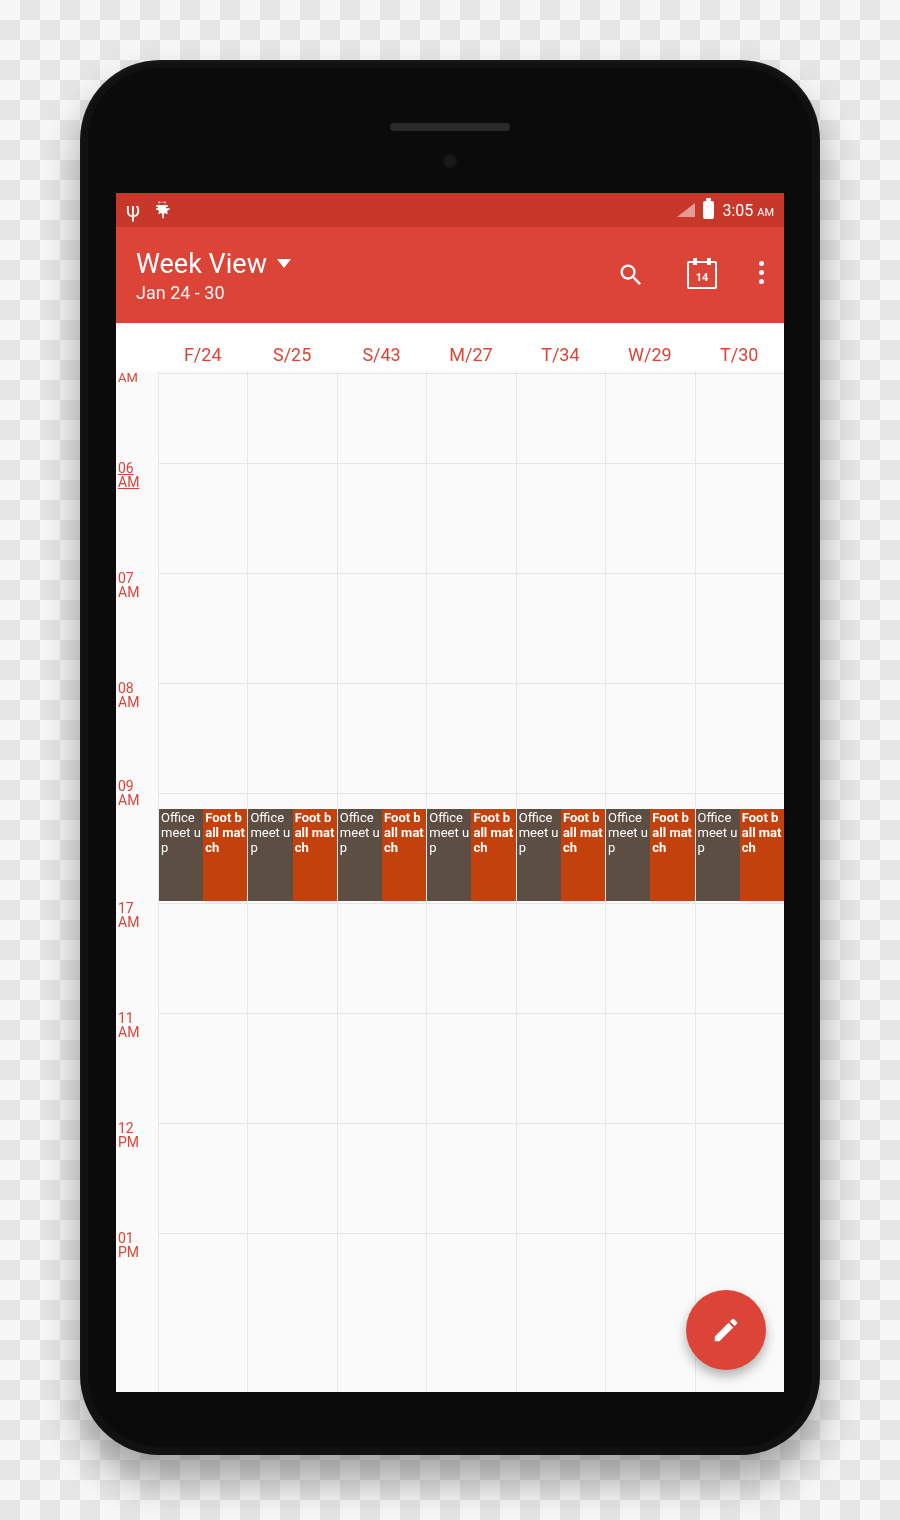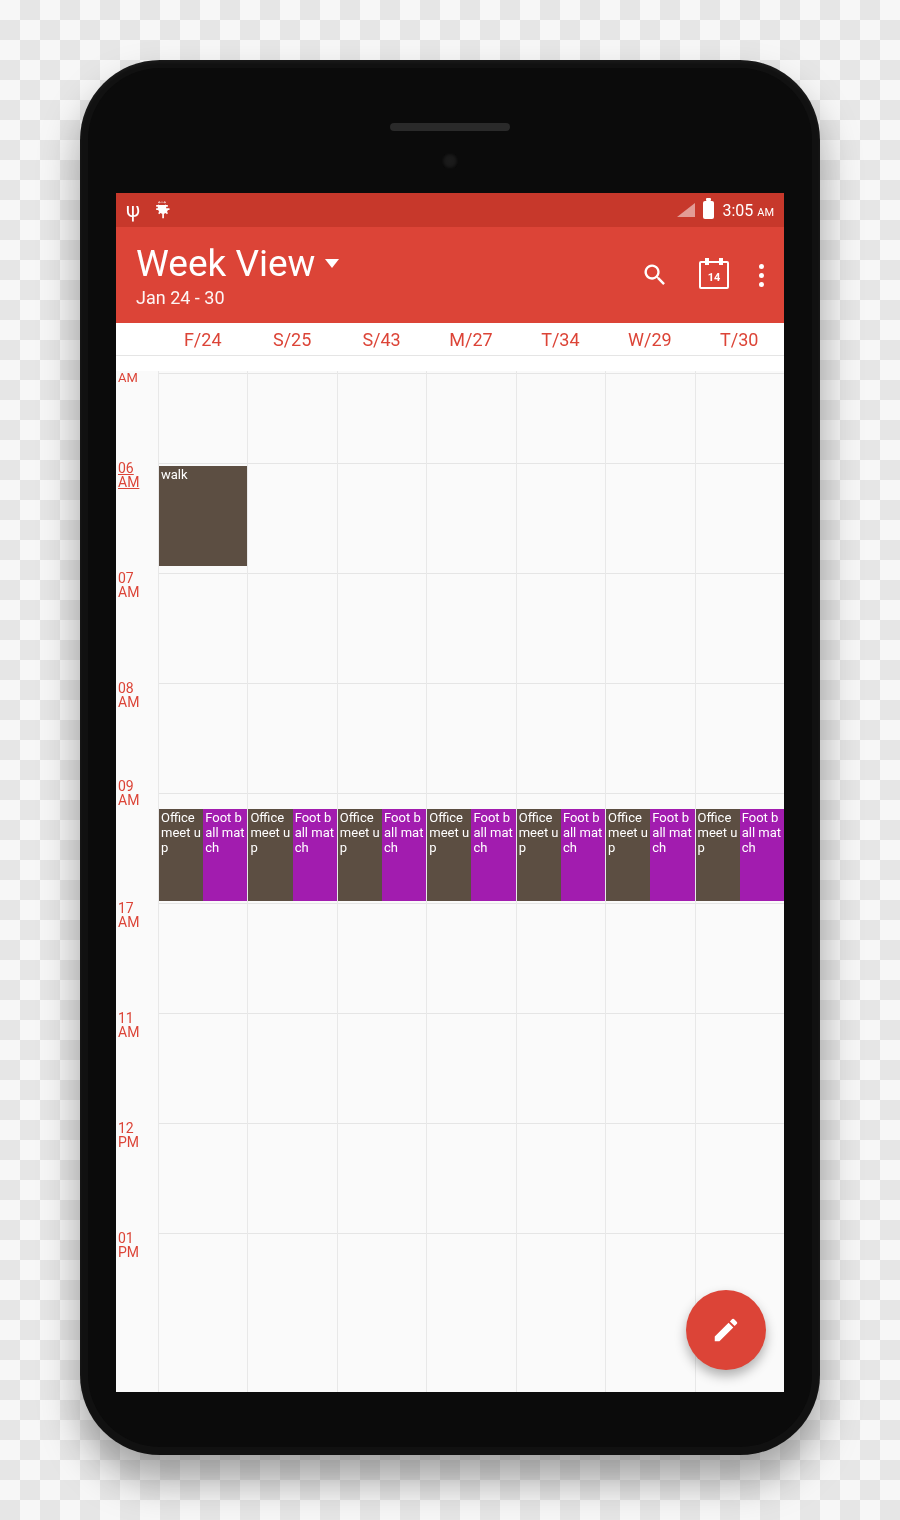--- a/index.html
+++ b/index.html
@@ -42,53 +42,53 @@
   .signal-tri { width:0;height:0;border-style:solid;border-width:0 0 14px 18px;border-color:transparent transparent rgba(255,255,255,.5) transparent;}
   .battery-ic { width:11px;height:18px;background:#fff;border-radius:2px;position:relative;}
   .battery-ic::before{content:"";position:absolute;top:-3px;left:3px;width:5px;height:3px;background:#fff;border-radius:1px;}
   .usb-ic {font-size:20px;line-height:1;}
   .bug-ic svg{width:20px;height:20px;fill:#fff;display:block;}
 
   
   .appbar { height:96px; background:#dc4437; display:flex; align-items:center; padding:0 20px; color:#fff;}
   .appbar .title-block { display:flex; flex-direction:column;}
   .appbar .title-row { display:flex; align-items:center; gap:10px;}
-  .appbar .title { font-size:37px; font-weight:400;}
+  .appbar .title { font-size:27px; font-weight:400;}
   .appbar .sub   { font-size:18px; margin-top:2px; opacity:.95;}
   .appbar .drop  { width:0;height:0;border-left:7px solid transparent;border-right:7px solid transparent;border-top:9px solid #fff;}
   .appbar .spacer{flex:1;}
-  .appbar-icons{display:flex;align-items:center;gap:30px;}
+  .appbar-icons{display:flex;align-items:flex-start;gap:42px;}
   .icon-btn{cursor:pointer;}
   .icon-btn svg{width:28px;height:28px;fill:#fff;display:block;}
   .today-ic{display:flex;flex-direction:column;align-items:center;border:2px solid #fff;width:30px;height:28px;border-radius:2px;position:relative;}
   .today-ic::before{content:"";position:absolute;top:-5px;left:4px;width:4px;height:7px;background:#fff;}
   .today-ic::after{content:"";position:absolute;top:-5px;right:4px;width:4px;height:7px;background:#fff;}
   .today-ic span{font-size:11px;color:#fff;font-weight:700;margin-top:8px;}
   .overflow-dots{display:flex;flex-direction:column;gap:4px;}
   .overflow-dots span{width:5px;height:5px;border-radius:50%;background:#fff;}
 
   
-  .dayheader{height:33px;display:flex;border-bottom:1px solid #e5e5e5;}
+  .dayheader{height:48px;display:flex;border-bottom:1px solid #e5e5e5;margin-top:8px;}
   .time-gutter-head{width:42px;}
   .daycell-head{flex:1;display:flex;align-items:center;justify-content:center;color:#dc4437;font-size:18px;font-weight:400;}
 
   
   .cal-scroll{position:absolute;left:0;right:0;top:178px;bottom:0;overflow:hidden;background:#fafafa;}
   .grid{position:relative;height:100%;}
   .time-gutter{position:absolute;left:0;top:0;bottom:0;width:42px;}
   .time-label{position:absolute;left:2px;width:38px;color:#dc4437;font-size:14px;line-height:1;text-align:left;}
   .time-label.small{font-size:13px;}
   .hour-lines{position:absolute;left:42px;right:0;top:0;bottom:0;}
   .hour-row{position:absolute;left:0;right:0;height:1px;background:#e5e5e5;}
   .day-cols{position:absolute;left:42px;right:0;top:0;bottom:0;display:flex;}
   .day-col{flex:1;border-left:1px solid #e8e8e8;position:relative;}
   
   .event{position:absolute;color:#fff;font-size:13px;line-height:1.15;padding:2px 2px;overflow:hidden;word-break:break-all;}
   .ev-dark{background:#5c4e42;}
-  .ev-dark2{background:#a21caf;}
+  .ev-dark2{background:#c2410c;font-weight:bold;}
 
   
   .fab{position:absolute;right:18px;bottom:22px;width:80px;height:80px;border-radius:50%;background:#dc4437;display:flex;align-items:center;justify-content:center;box-shadow:0 6px 12px rgba(0,0,0,.3);}
   .fab svg{width:30px;height:30px;fill:#fff;}
 </style>
 </head>
 <body>
 
 <div class="phone">
   <div class="phone-inner">
@@ -203,23 +203,20 @@
               <div class="hour-row" style="top: 422px;"></div>
               <div class="hour-row" style="top: 532px;"></div>
               <div class="hour-row" style="top: 642px;"></div>
               <div class="hour-row" style="top: 752px;"></div>
               <div class="hour-row" style="top: 862px;"></div>
             </div>
 
           <div class="day-cols">
 
             <div class="day-col">
-              <div class="event ev-dark" style="top:95px;left:0;right:0;height:100px;">
-                <span>walk</span>
-              </div>
               <div class="event ev-dark" style="top:438px;left:0;width:50%;height:92px;"><span>Office meet up</span></div>
               <div class="event ev-dark2" style="top:438px;left:50%;right:0;height:92px;"><span>Foot ball mat ch</span></div>
             </div>
 
             <div class="day-col">
               <div class="event ev-dark" style="top:438px;left:0;width:50%;height:92px;"><span>Office meet up</span></div>
               <div class="event ev-dark2" style="top:438px;left:50%;right:0;height:92px;"><span>Foot ball mat ch</span></div>
             </div>
 
             <div class="day-col">

